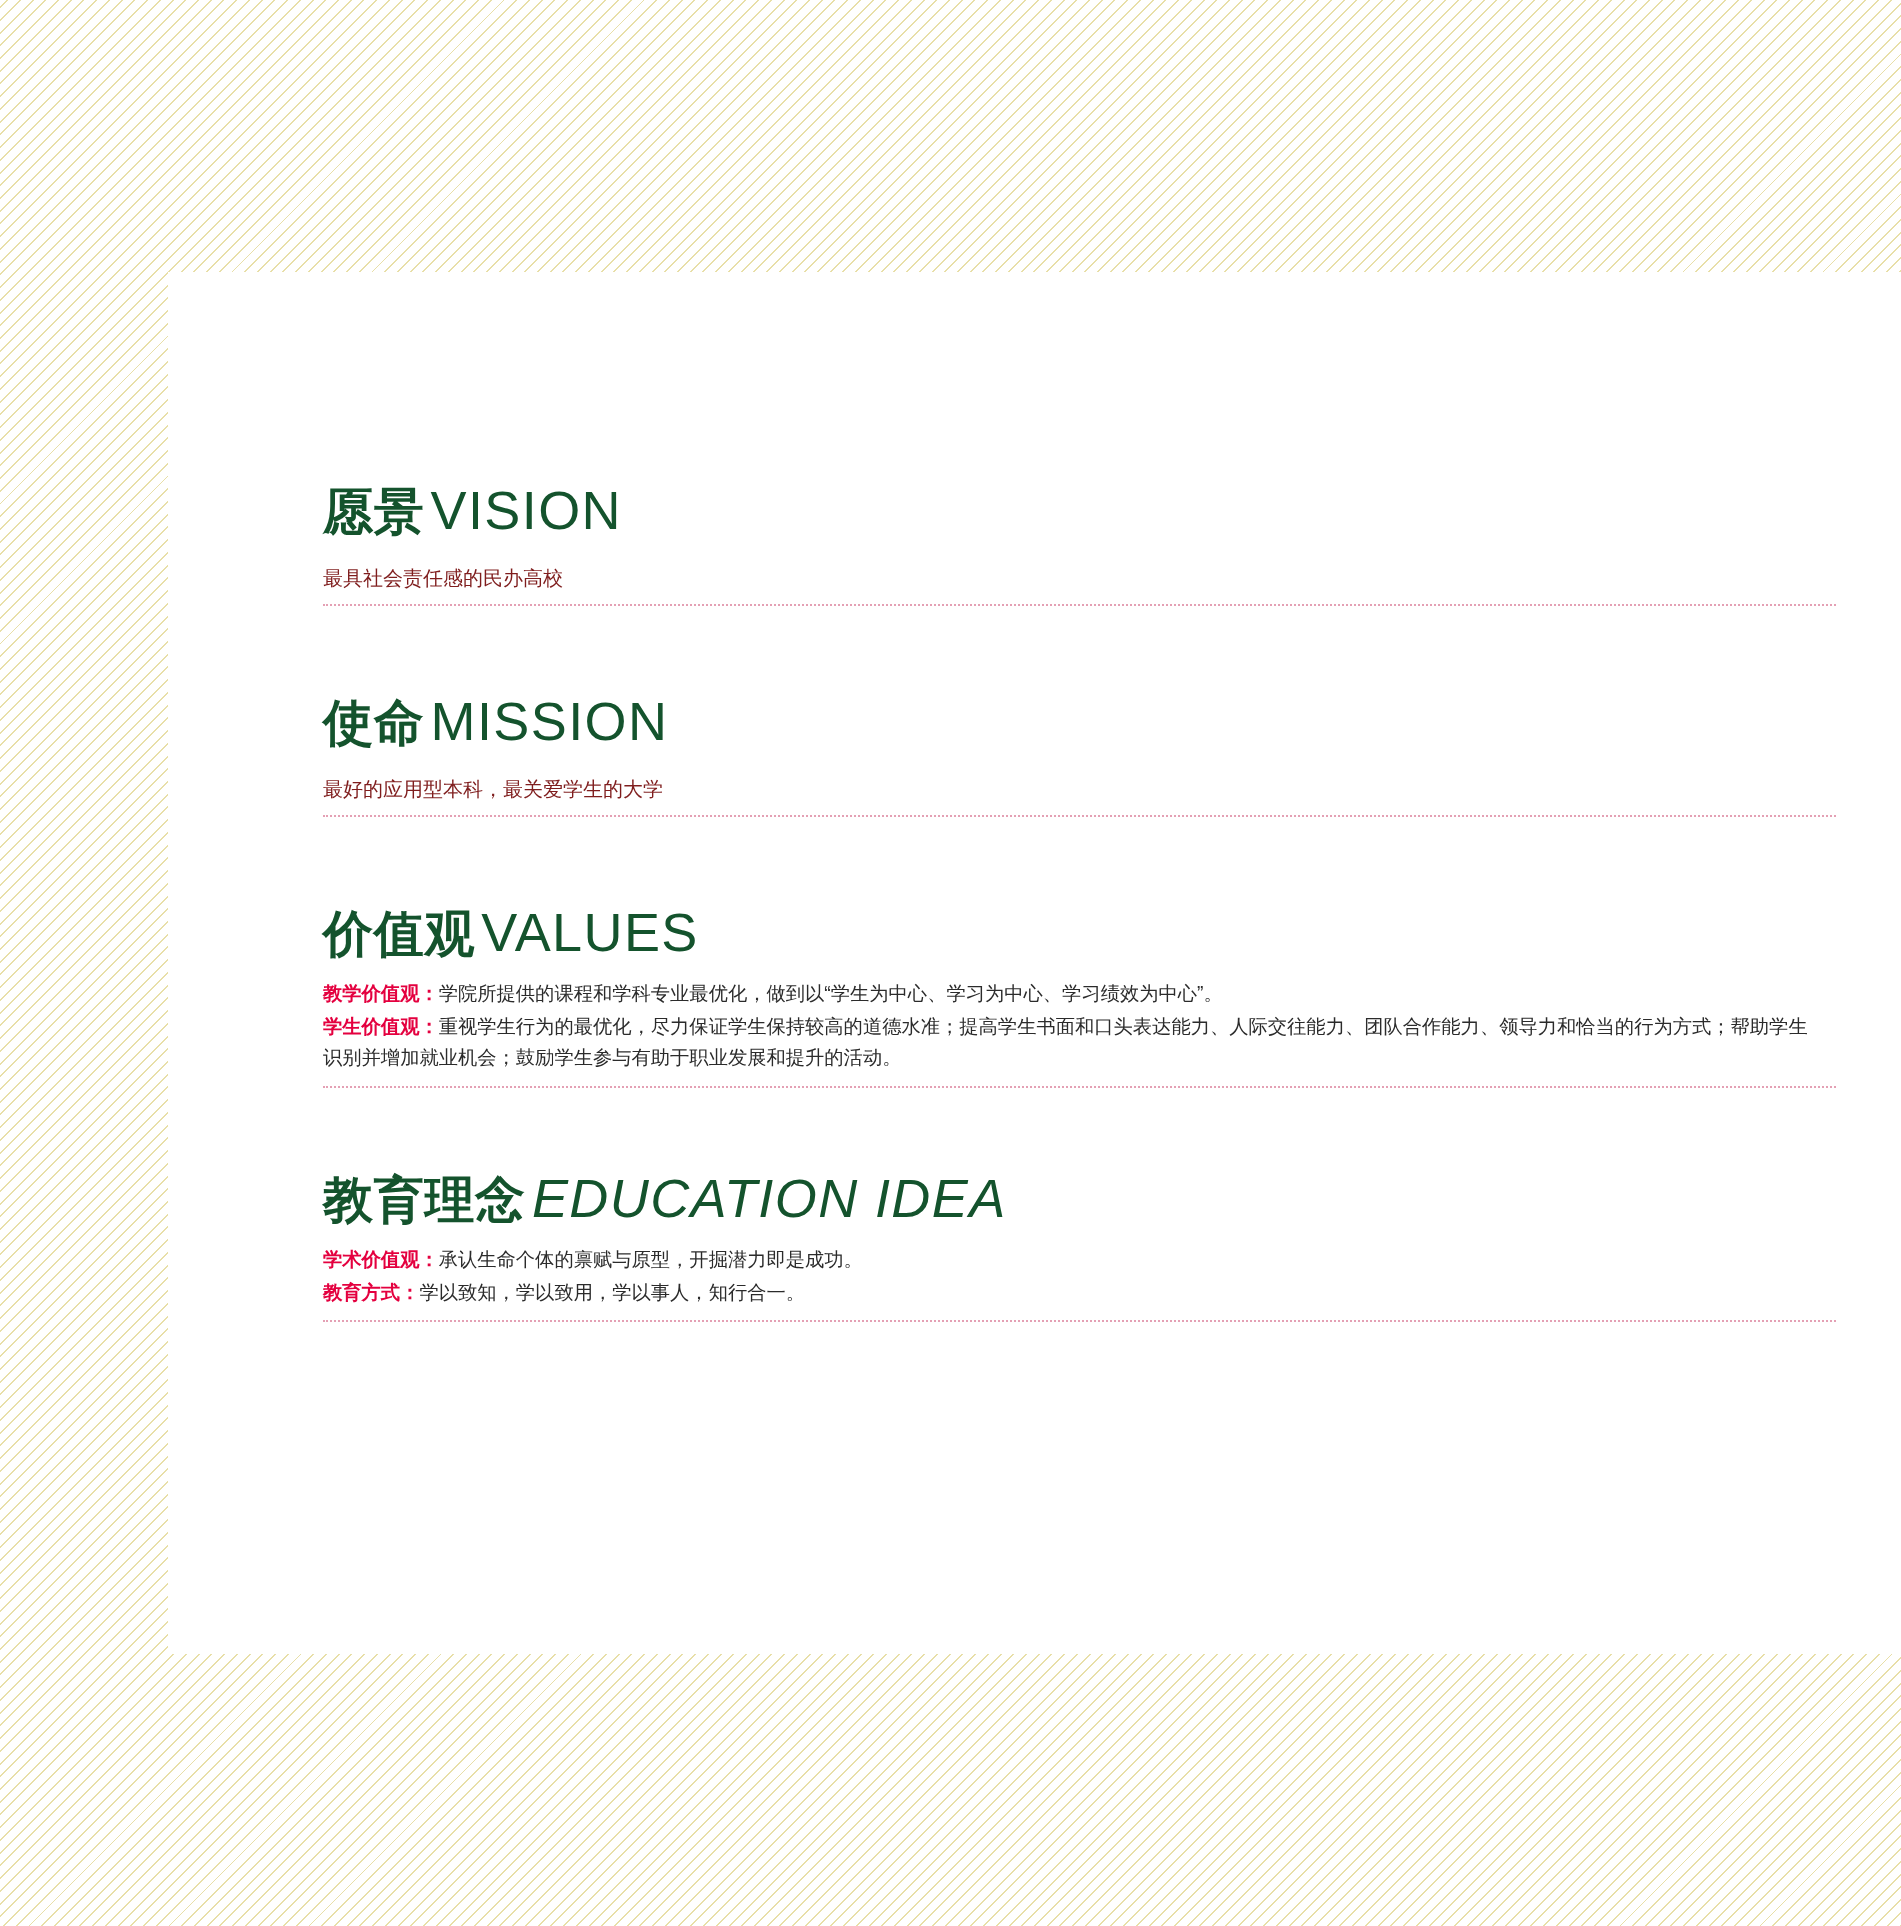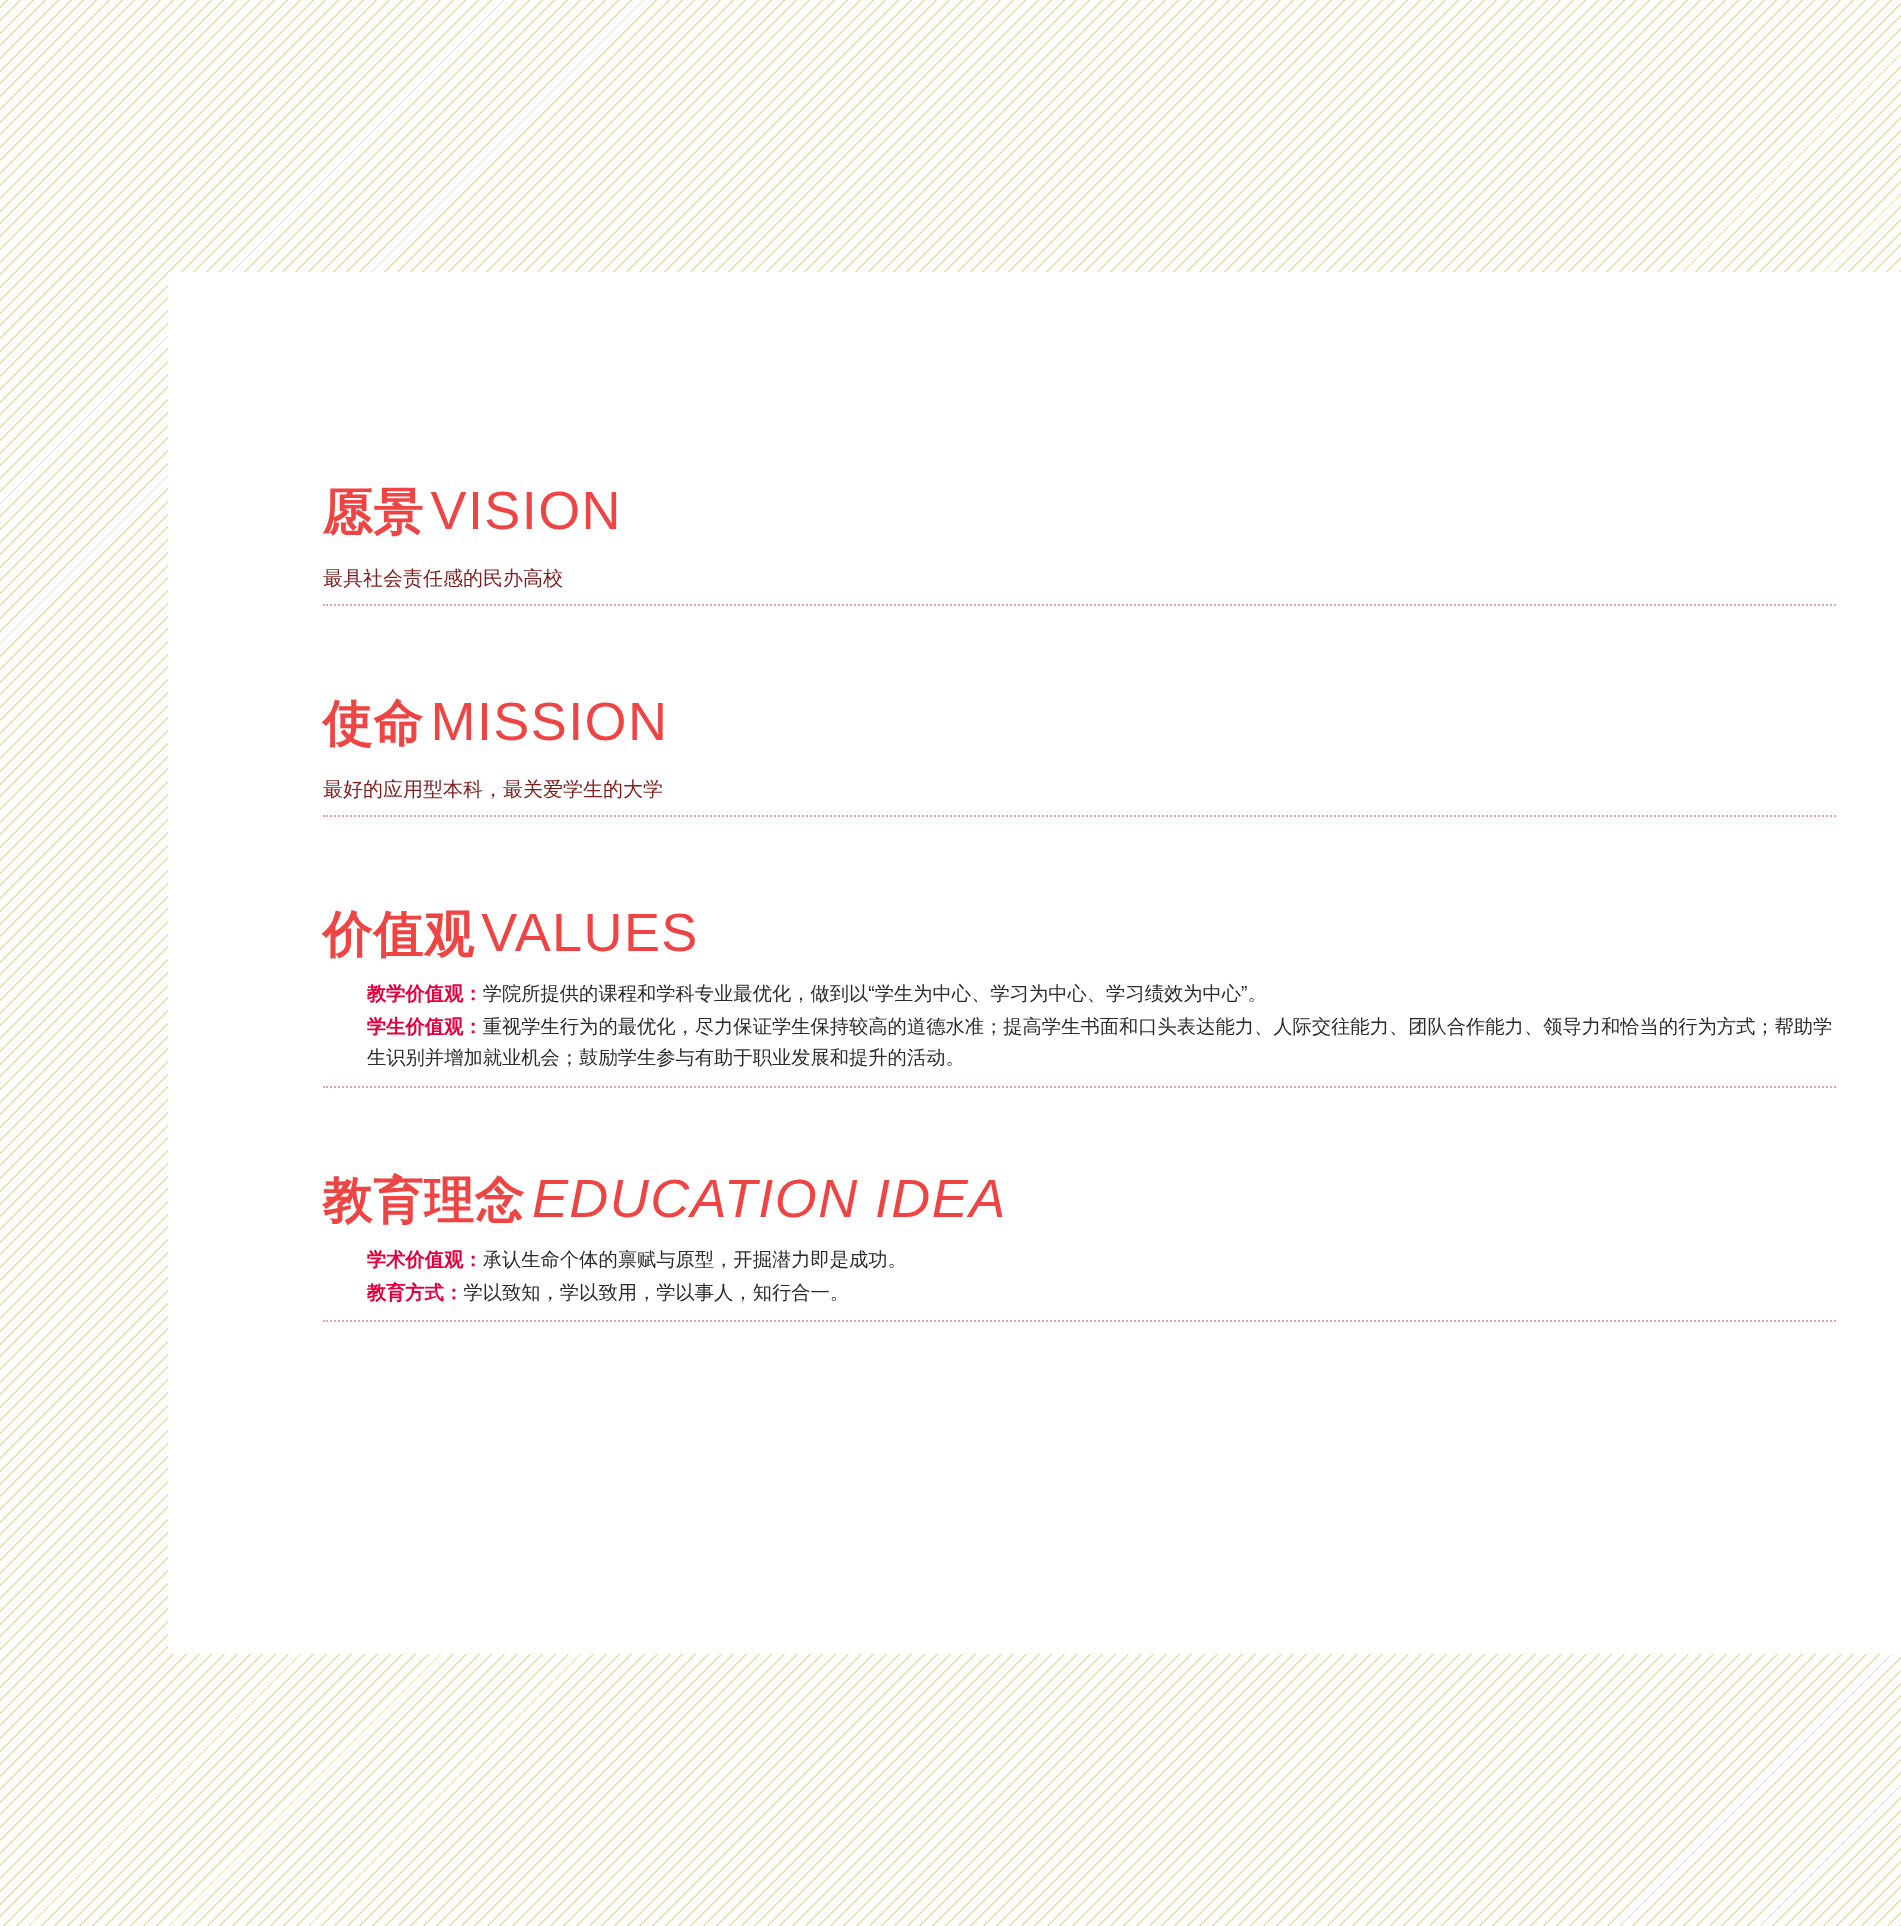--- a/index.html
+++ b/index.html
@@ -47,21 +47,21 @@
     left: 323px;
     top: 483px;
     width: 1519px;
   }
 
   .block {
     margin-bottom: 0;
   }
 
   .heading {
-    color: #ef4444;
+    color: #14532d;
     line-height: 1.0;
     white-space: nowrap;
     margin: 0;
   }
   .heading .cn {
     font-weight: bold;
     letter-spacing: 0.7px;
   }
   .heading .en {
     font-weight: 400;
@@ -95,21 +95,20 @@
     width: 1513px;
   }
 
   .gap-after-rule-1 { height: 88px; }
   .gap-after-rule-2 { height: 88px; }
   .gap-after-rule-3 { height: 83px; }
 
   .para-list {
     margin-top: 19.3px;
     margin-bottom: 12.4px;
-    margin-left: 44px;
   }
   .para {
     color: #2b2b2b;
     font-size: 19.3px;
     line-height: 1.62;
     margin: 0 0 1.4px 0;
     max-width: 1498px;
   }
   .para .lbl {
     color: #e4003f;

